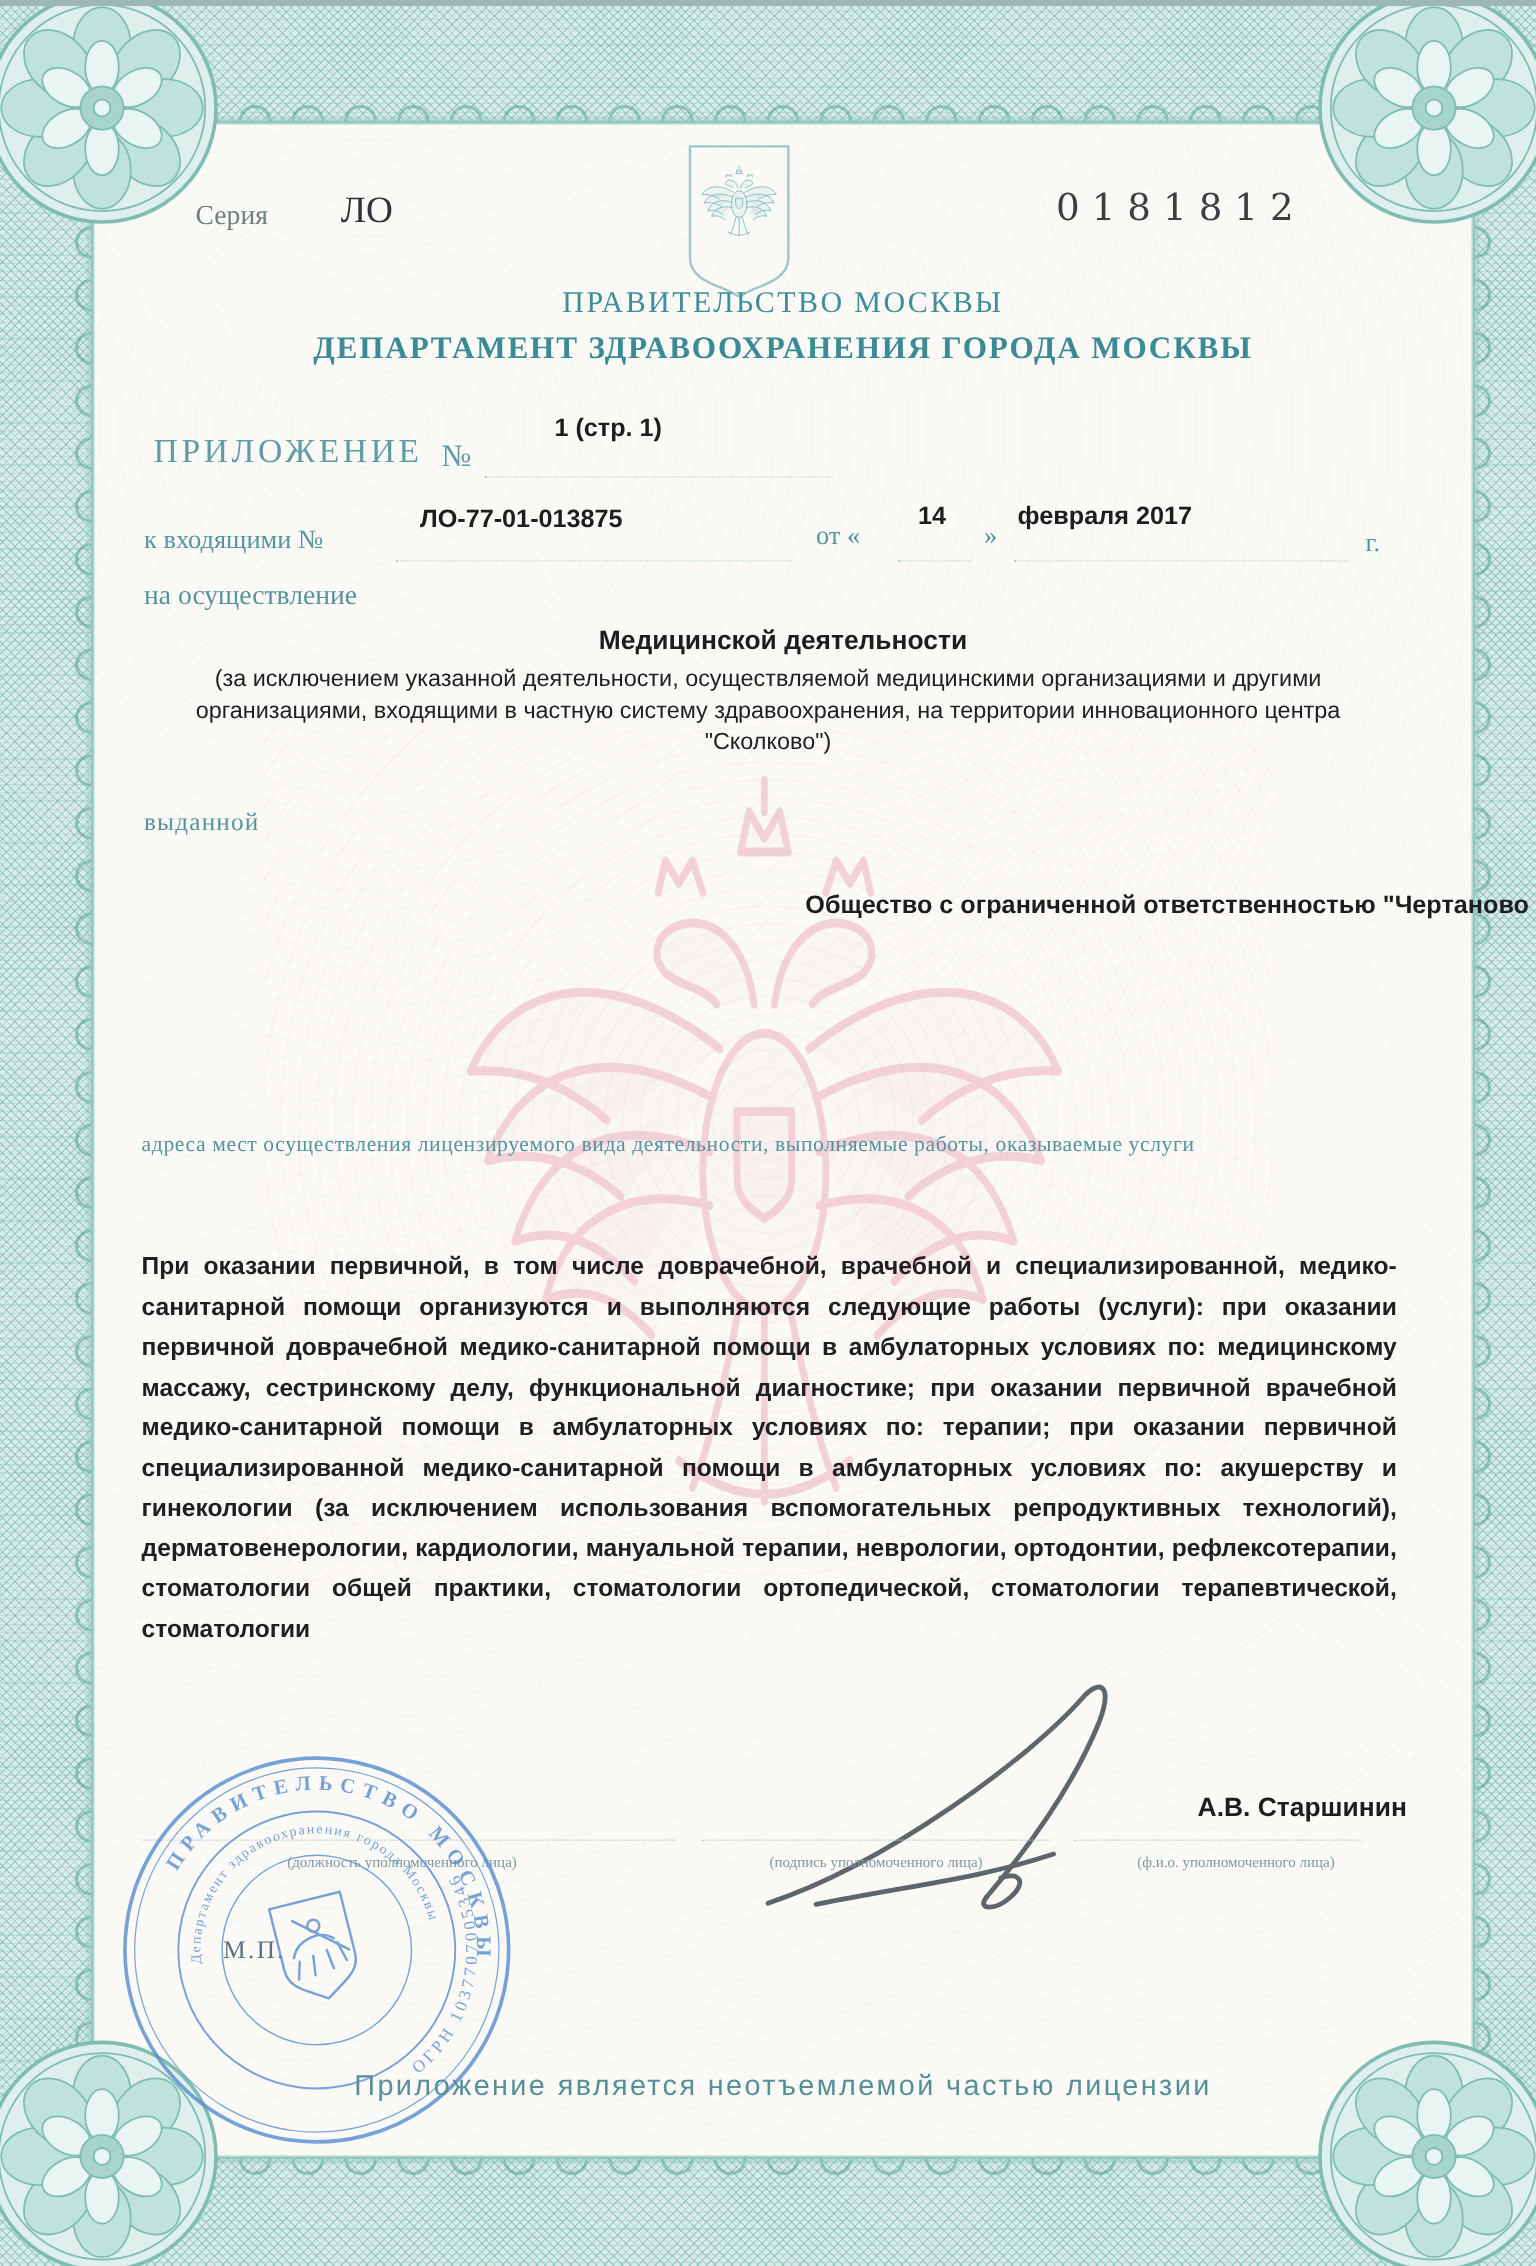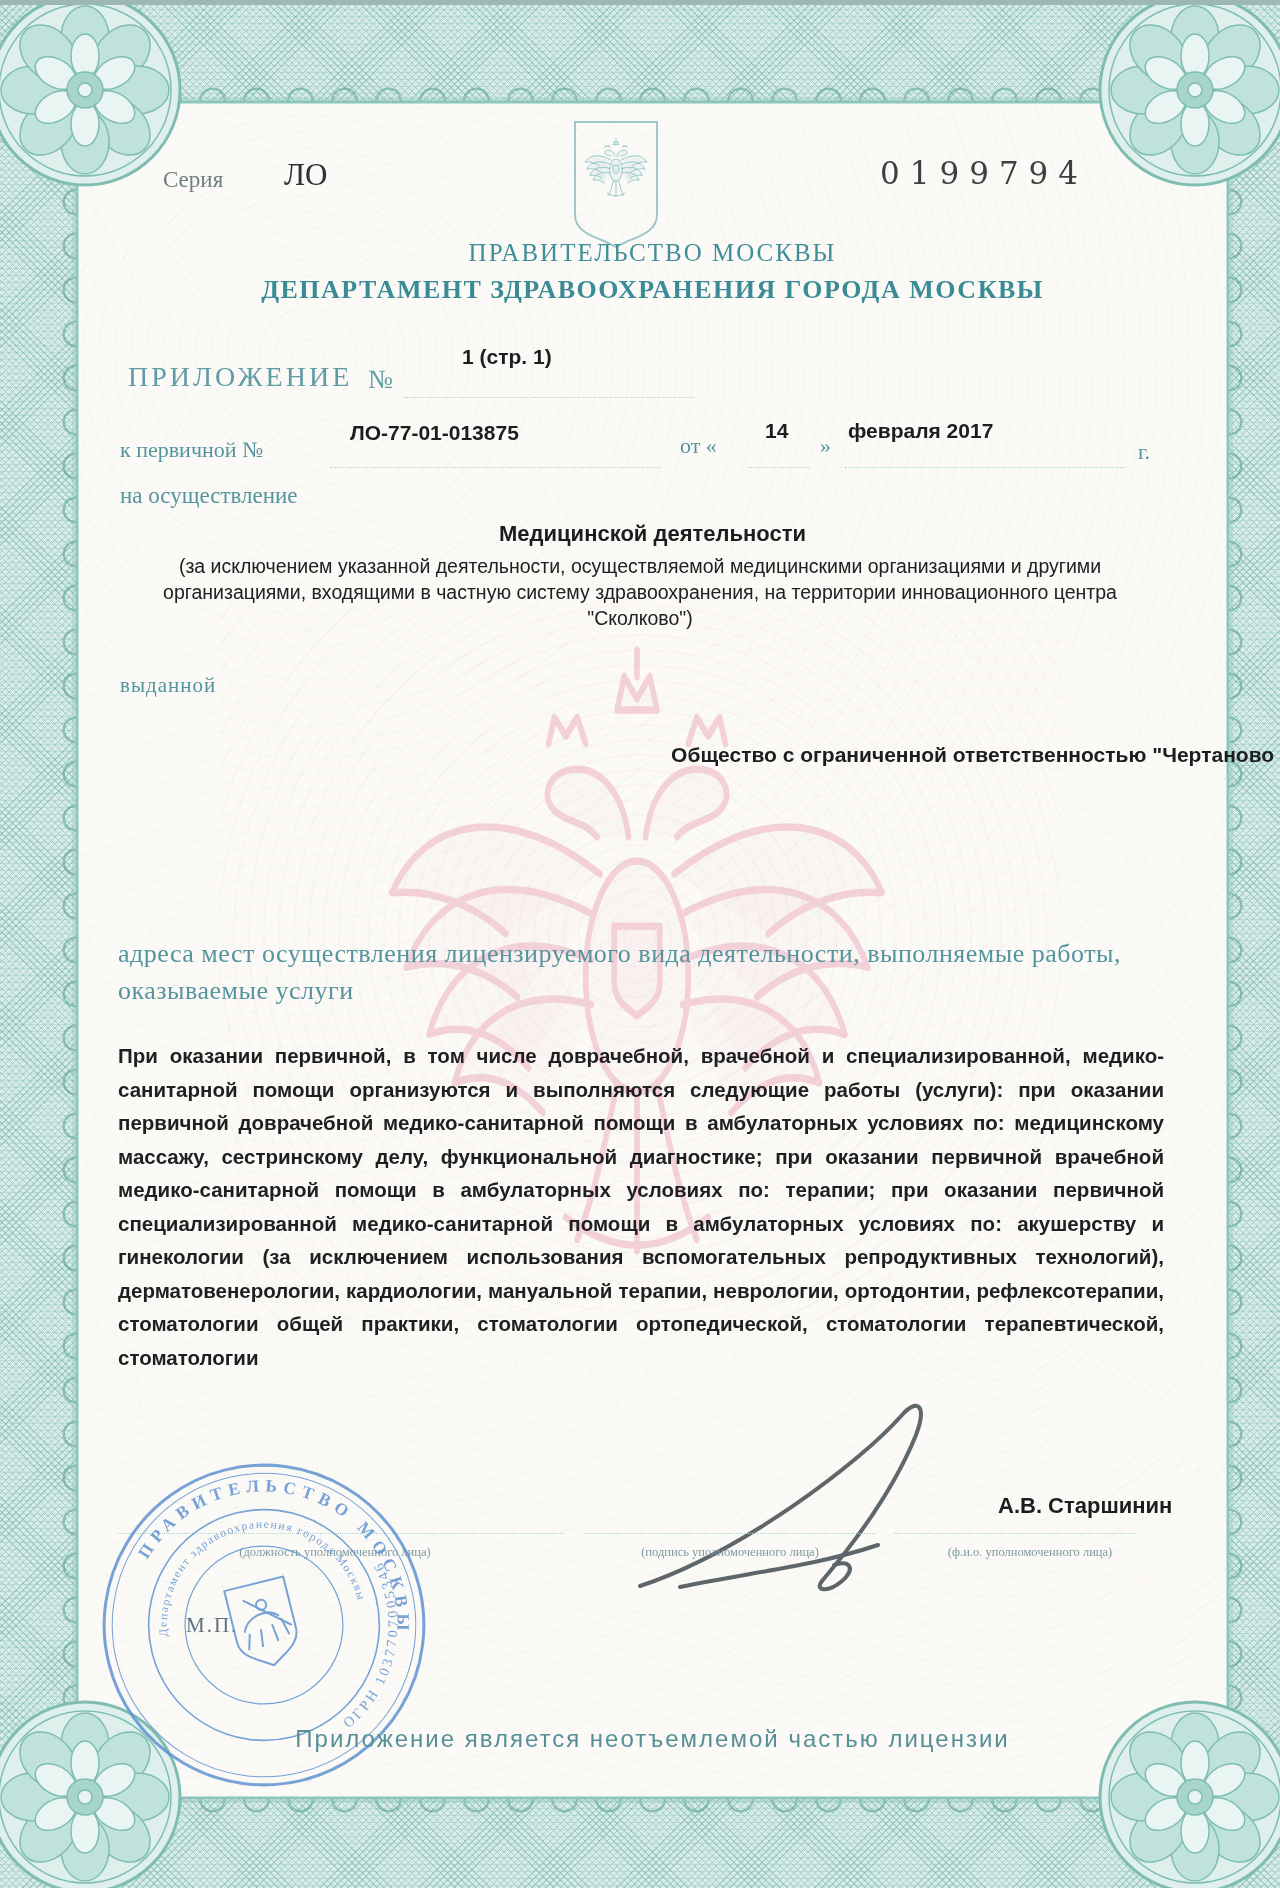--- a/index.html
+++ b/index.html
@@ -70,21 +70,21 @@
   .activity-note{left:160px;width:960px;top:548px;text-align:center;font-size:19.5px;line-height:26px;
     color:#212124;font-family:"Liberation Sans",sans-serif;}
   .issued-label{left:120px;top:668px;font-size:21px;letter-spacing:1px;}
   .issued-caption{left:228px;top:676px;font-size:13px;color:#7fa9b0;letter-spacing:.4px;font-family:"Liberation Serif",serif;}
   .company{left:0;right:0;top:738px;text-align:right;font-size:21px;}
 
   .watermark{left:352px;top:608px;width:570px;height:690px;color:#eeb0c2;opacity:.55;}
   .pink-rings{left:220px;top:600px;width:840px;height:720px;opacity:.5;pointer-events:none;
     background-image:repeating-radial-gradient(circle at 50% 46%, rgba(233,160,180,.13) 0 2px, transparent 2px 15px);}
 
-  .addr-label{left:118px;top:930px;width:1046px;font-size:26px;line-height:37px;letter-spacing:.5px;}
+  .addr-label{left:118px;top:930px;width:1046px;font-size:18px;line-height:37px;letter-spacing:.5px;}
   .addr-value{left:0;right:0;top:984px;text-align:center;font-size:20.5px;}
   .works{left:118px;top:1034px;width:1046px;text-align:justify;font-size:20.5px;line-height:33.5px;
     font-weight:bold;color:#1f1f22;font-family:"Liberation Sans",sans-serif;}
 
   .signer-pos{left:128px;top:1398px;font-size:22px;line-height:31px;}
   .signature{left:560px;top:1386px;width:440px;height:210px;}
   .signer-name{left:998px;top:1488px;font-size:22px;}
   .cap{position:absolute;font-size:12.5px;color:#7e9aa1;font-family:"Liberation Serif",serif;text-align:center;}
   .cap.pos{left:190px;top:1540px;width:290px;}
   .cap.sig{left:580px;top:1540px;width:300px;}
@@ -181,31 +181,31 @@
   <span class="abs series-label">Серия</span>
   <span class="abs series-value">ЛО</span>
 
   <svg class="abs emblem" viewBox="0 0 92 130">
     <path d="M 5 3 H 87 V 96 C 87 110 74 116 58 122 L 46 128 L 34 122 C 18 116 5 110 5 96 Z" fill="none" stroke="#9fc6c9" stroke-width="2"></path>
     <g transform="translate(10,16) scale(0.18)">
         <use href="#eagle-sym"></use>
       </g>
   </svg>
 
-  <span class="abs cert-number">0199794</span>
+  <span class="abs cert-number">0181812</span>
 
   <div class="abs gov-title">ПРАВИТЕЛЬСТВО МОСКВЫ</div>
   <div class="abs dept-title">ДЕПАРТАМЕНТ ЗДРАВООХРАНЕНИЯ ГОРОДА МОСКВЫ</div>
 
   <span class="abs teal-serif attach-label" style="font-family:'Liberation Serif',serif">ПРИЛОЖЕНИЕ</span>
   <span class="abs attach-nosign">№</span>
   <span class="abs bold-sans attach-value">1 (стр. 1)</span>
   <div class="dotted" style="left:404px;width:290px;top:392px"></div>
 
-  <span class="abs teal-serif lic-label">к первичной №</span>
+  <span class="abs teal-serif lic-label">к входящими №</span>
   <span class="abs bold-sans lic-value">ЛО-77-01-013875</span>
   <div class="dotted" style="left:330px;width:330px;top:462px"></div>
   <span class="abs teal-serif date-open">от «</span>
   <span class="abs bold-sans date-day">14</span>
   <div class="dotted" style="left:748px;width:62px;top:462px"></div>
   <span class="abs teal-serif date-close">»</span>
   <span class="abs bold-sans date-month">февраля 2017</span>
   <div class="dotted" style="left:845px;width:280px;top:462px"></div>
   <span class="abs teal-serif date-g">г.</span>
 

